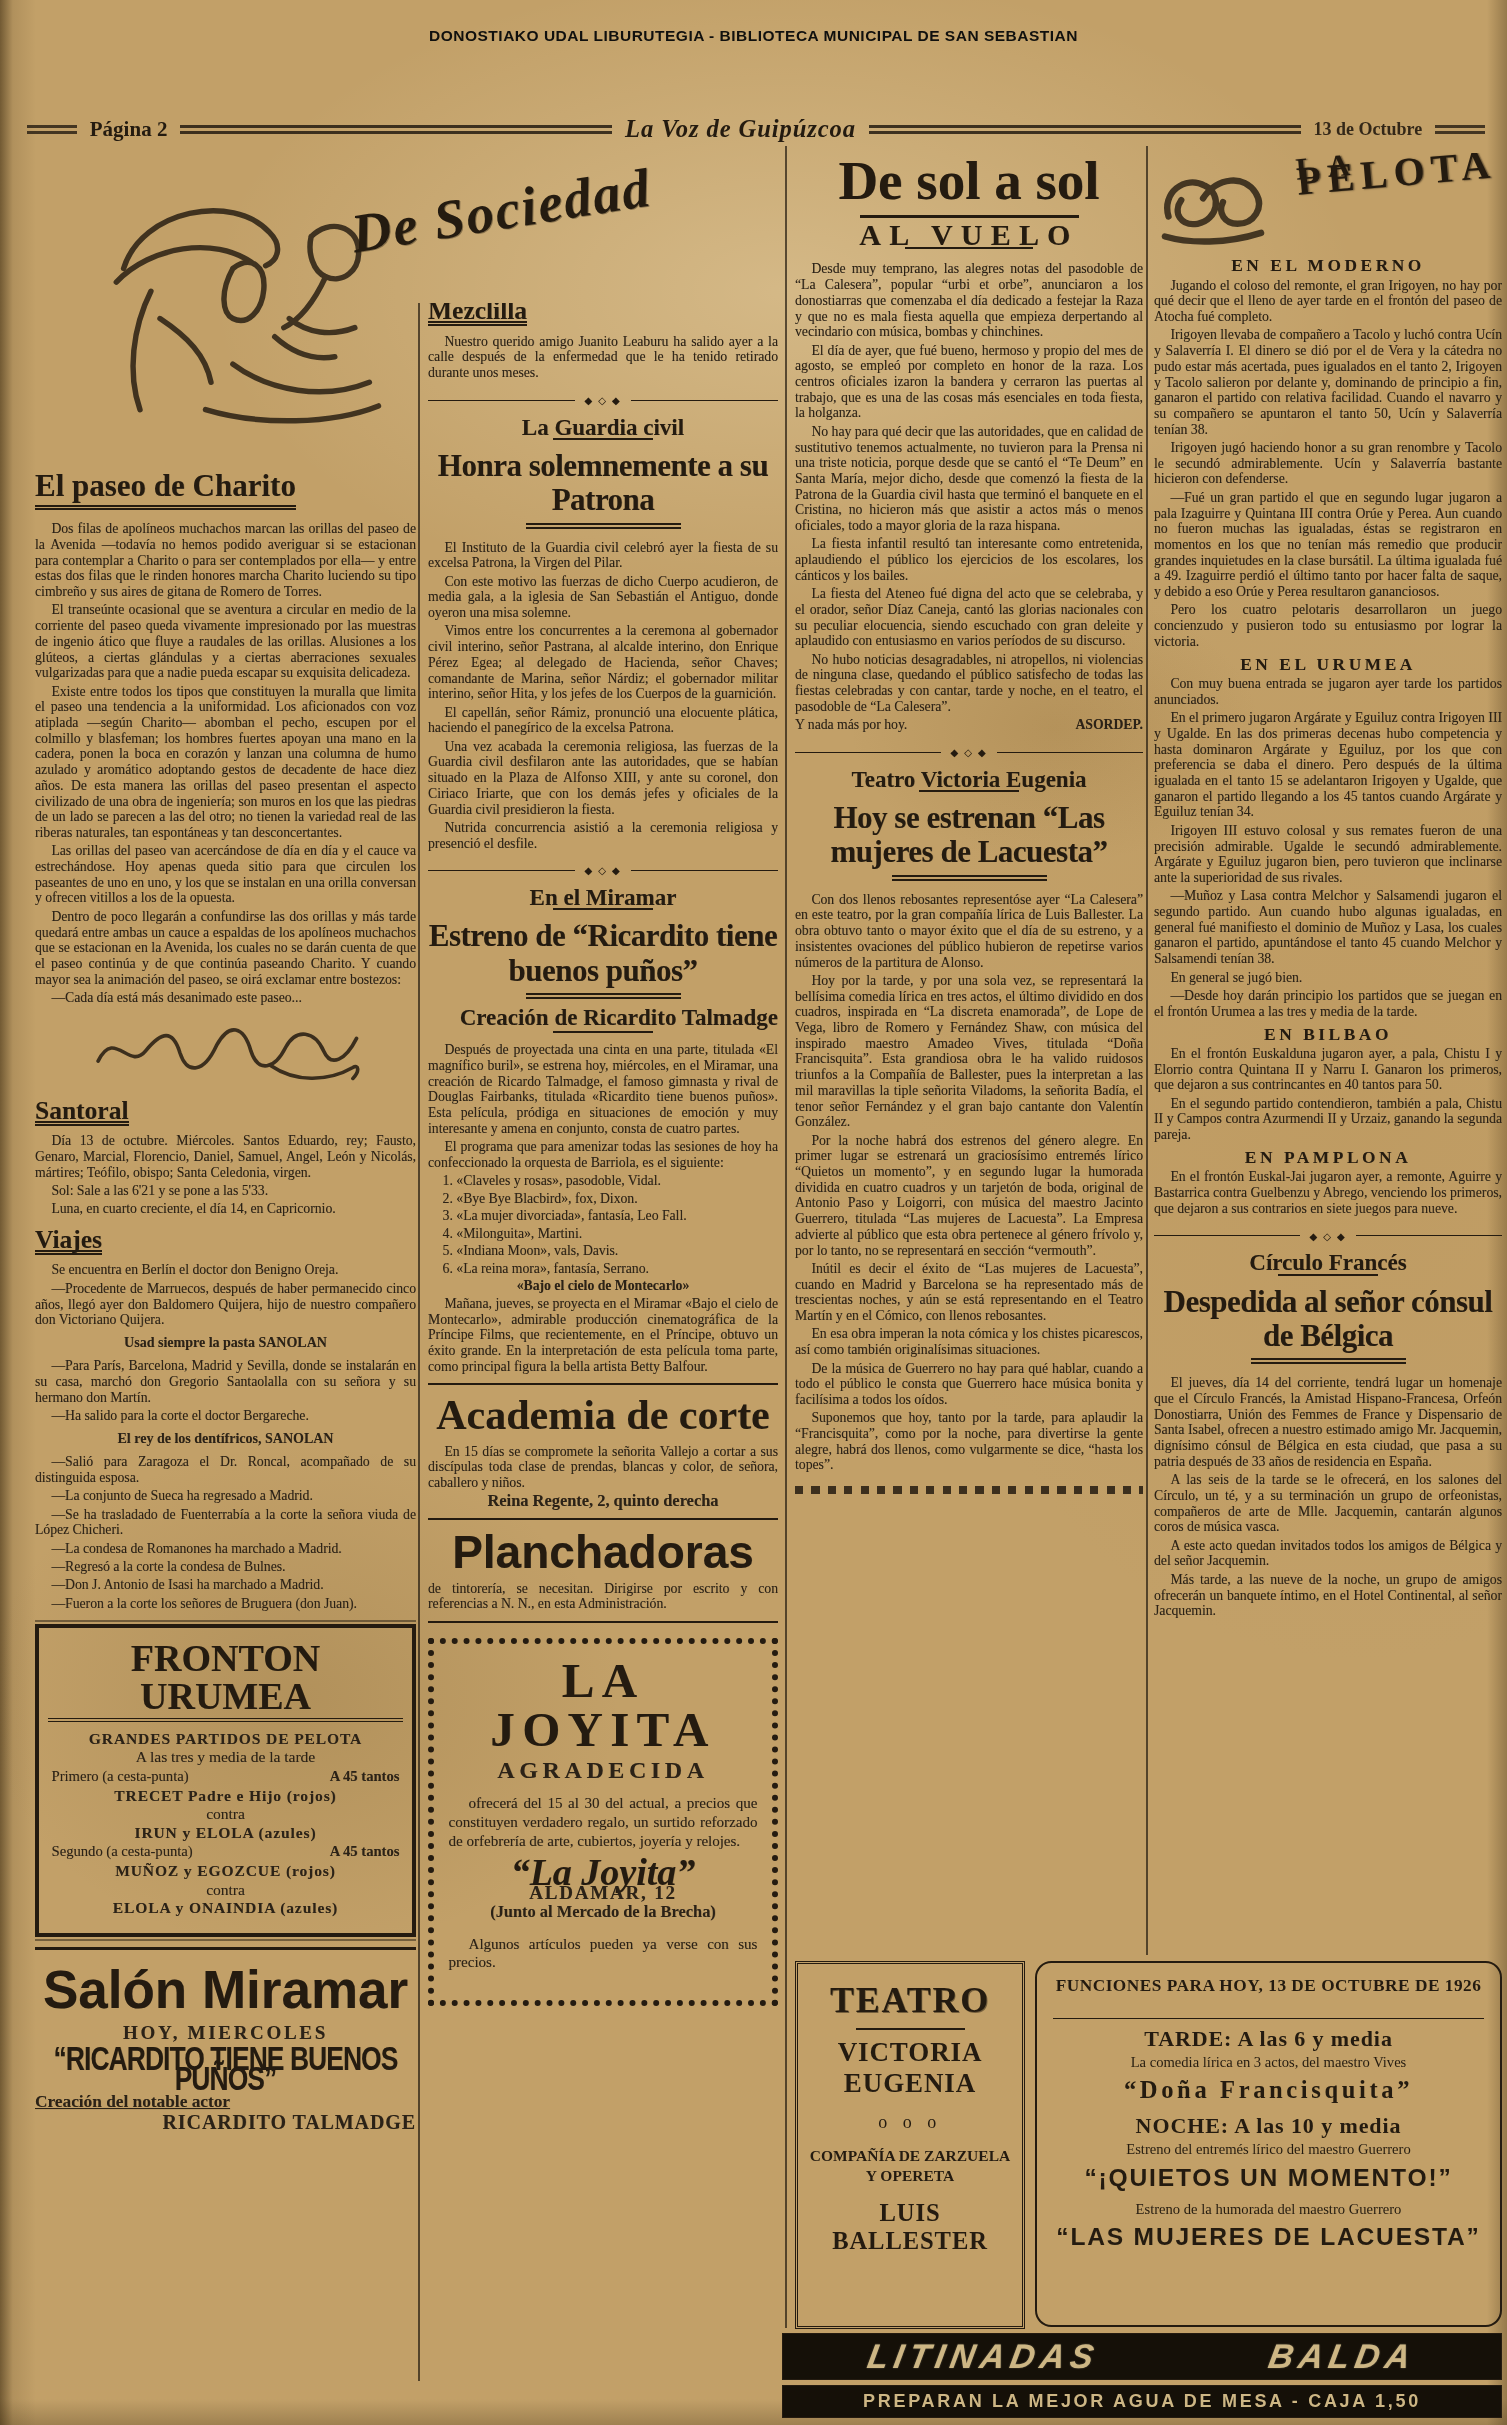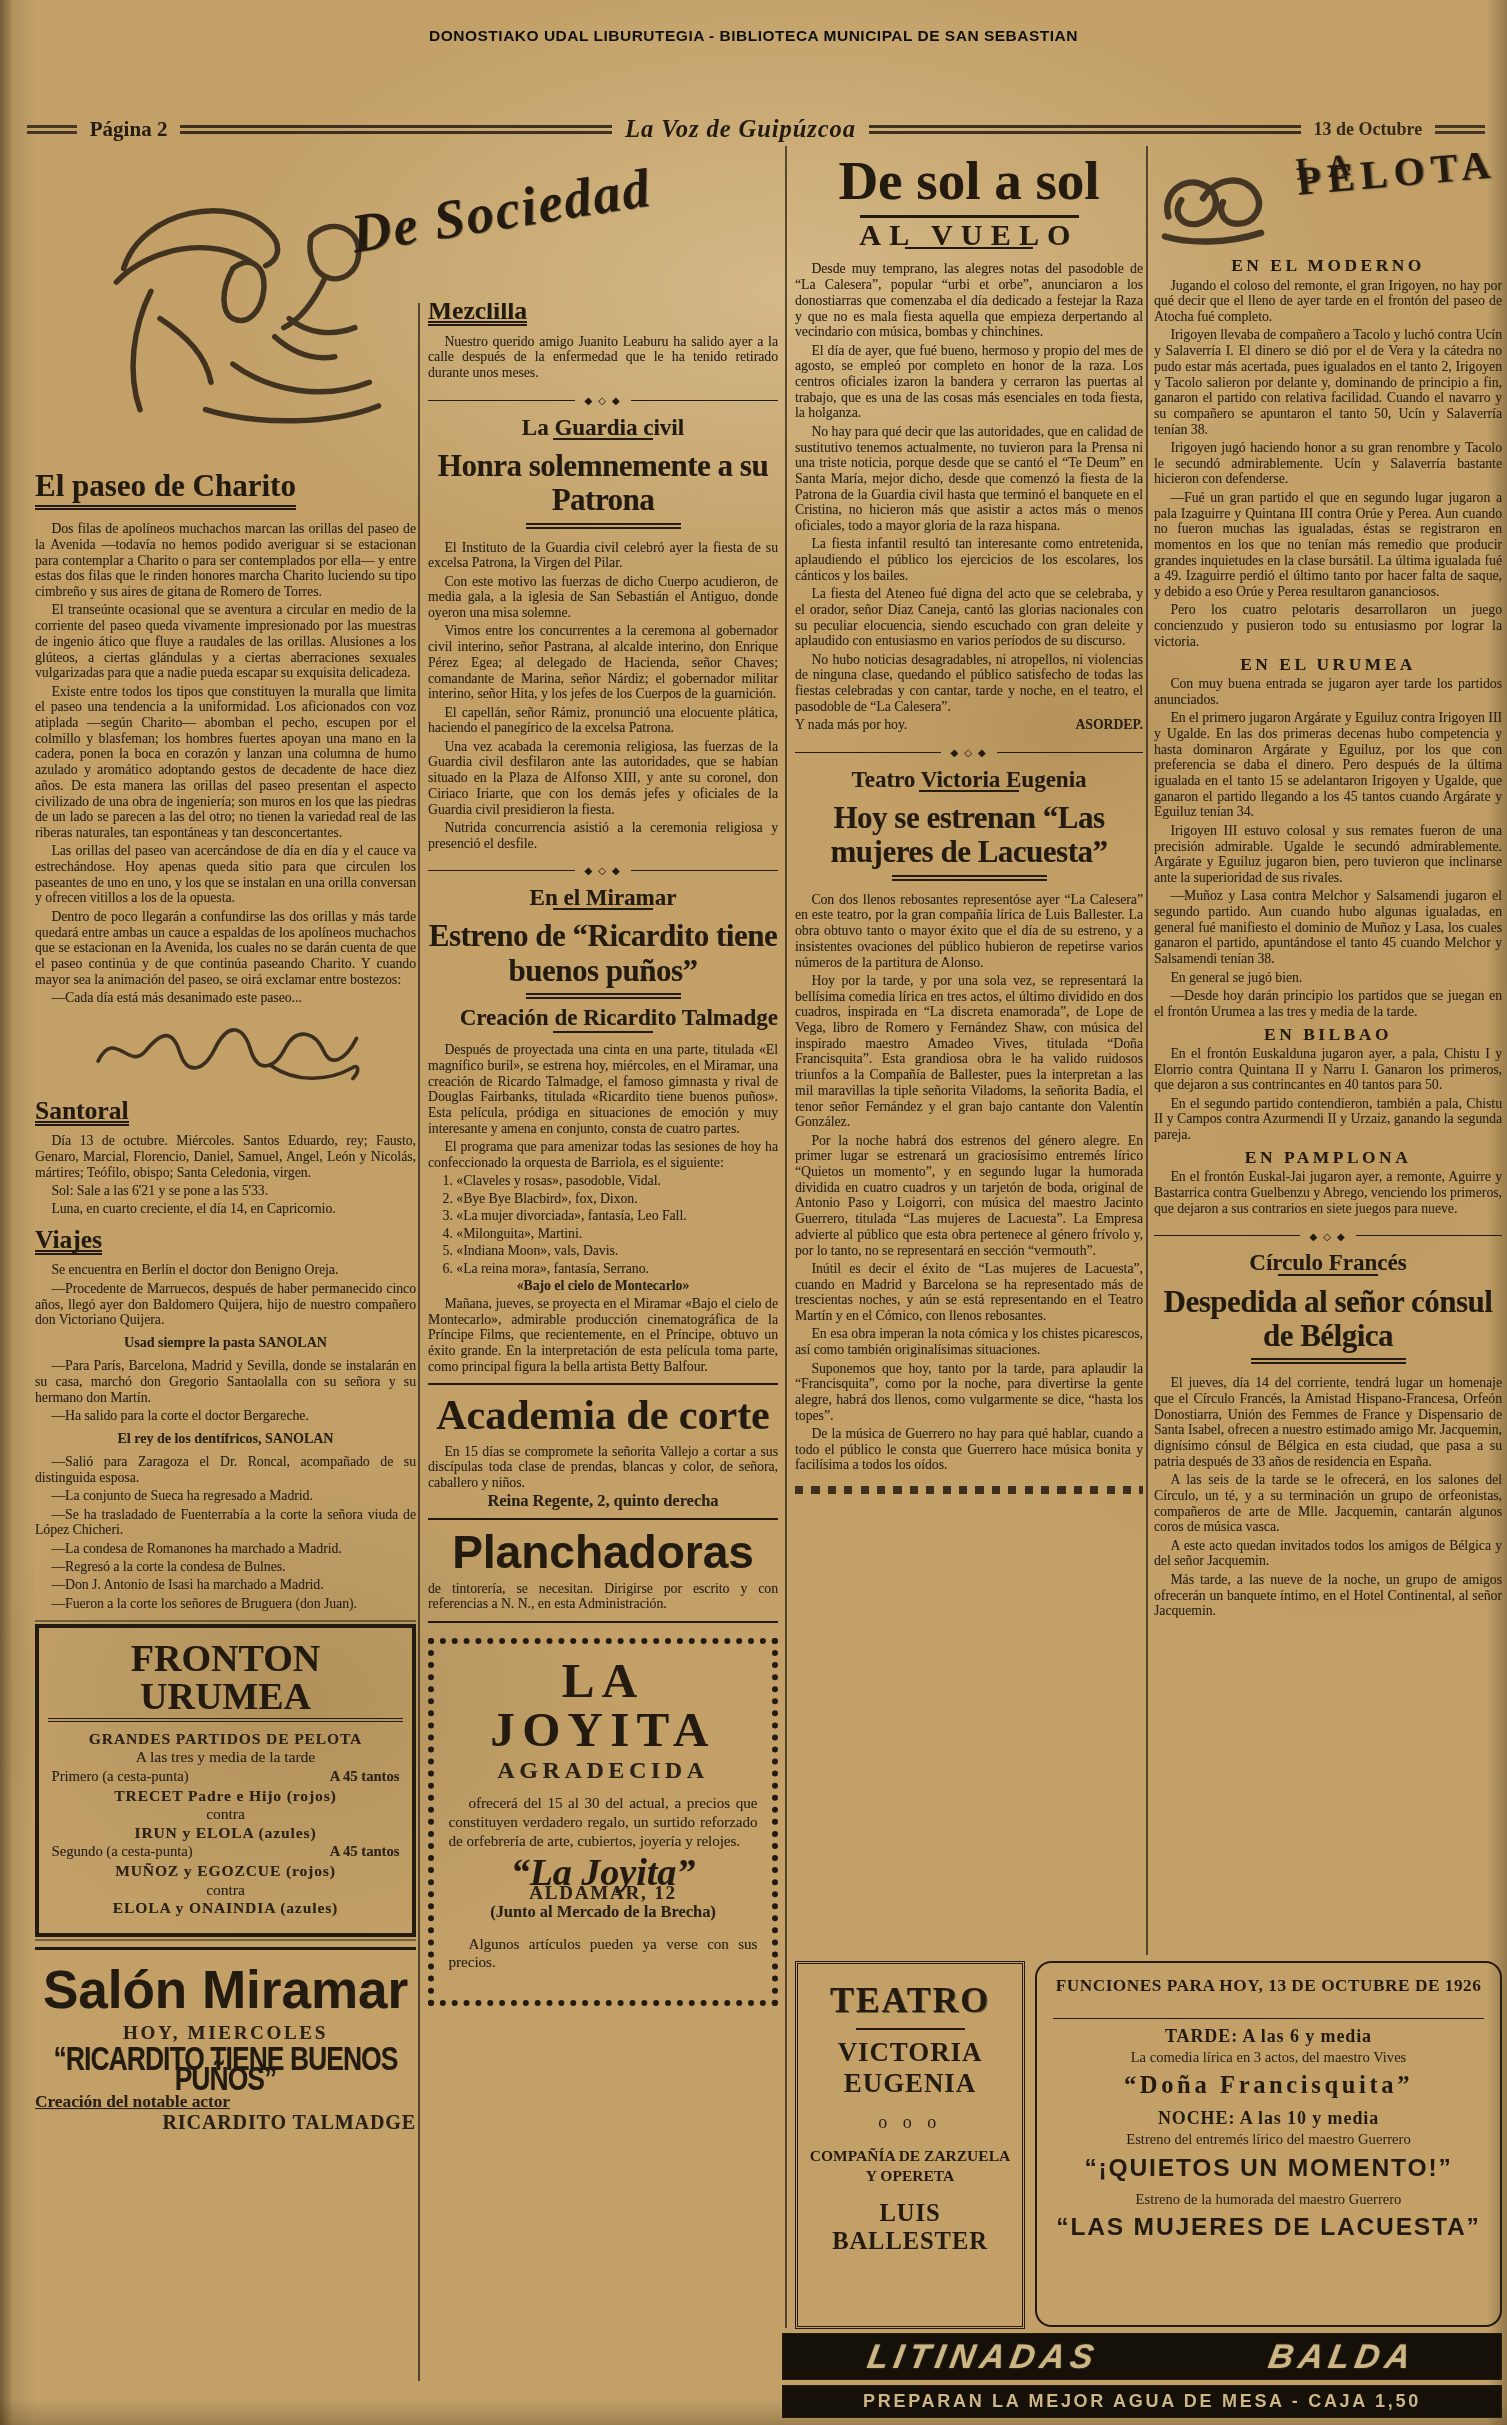--- a/index.html
+++ b/index.html
@@ -99,21 +99,21 @@
     padding:14.6px 7.3px;text-align:center;color:#241b10;}
   .tb1{font-size:36px;font-weight:bold;letter-spacing:1.8px;text-shadow:0.9px 0.9px 0 rgba(36,27,16,.5);}
   .tb-rule{width:109px;margin:7.3px auto;border-top:2.7px solid #241b10;}
   .tb2{font-size:27px;font-weight:bold;line-height:1.15;letter-spacing:0.9px;}
   .tb3{font-size:18px;letter-spacing:5.5px;margin:12.8px 0;}
   .tb4{font-size:15.5px;font-weight:bold;line-height:1.3;}
   .tb5{font-size:24.6px;font-weight:bold;margin-top:12.8px;letter-spacing:0.9px;}
   #func-box{position:absolute;left:1035px;top:1961px;width:467px;height:366px;border:2.7px double #241b10;
     border-radius:16.4px;padding:12.8px 16.4px;text-align:center;color:#241b10;}
   .fb-title{font-weight:bold;font-size:17.3px;letter-spacing:0.5px;border-bottom:1.8px solid #241b10;padding-bottom:22px;margin-bottom:7.3px;}
-  .fb-when{font-weight:bold;font-size:18px;letter-spacing:0.9px;margin:7.3px 0 1.8px;}
+  .fb-when{font-weight:bold;font-size:22px;letter-spacing:0.9px;margin:7.3px 0 1.8px;}
   .fb-desc{font-size:14.6px;margin:1.8px 0;}
   .fb-work{font-family:"Liberation Sans",sans-serif;font-weight:bold;font-size:24.6px;letter-spacing:1.8px;margin:5.5px 0 9px;}
   .fb-work.serif{font-family:"Liberation Serif",serif;letter-spacing:3.6px;}
   #litinadas{position:absolute;left:782px;top:2333px;width:720px;height:87px;}
   .lit-row1{height:47px;background:#151008;display:flex;align-items:center;justify-content:space-around;
     border:1.8px solid #241b10;}
   .lit-word{color:#cdb684;font-weight:bold;font-style:italic;font-size:34px;letter-spacing:5.5px;transform:skewX(-10deg);
     font-family:"Liberation Sans",sans-serif;text-shadow:0 0 1.8px rgba(255,240,200,.35);}
   .lit-row2{margin-top:4.6px;height:33px;background:#151008;border:1.8px solid #241b10;display:flex;align-items:center;justify-content:center;}
   .lit-tag{color:#cdb684;font-weight:bold;font-size:18px;letter-spacing:2.7px;font-family:"Liberation Sans",sans-serif;}
@@ -297,22 +297,22 @@
       </div>
     <div class="kick">Teatro Victoria Eugenia</div>
     <div class="krule"></div>
     <div class="bigh">Hoy se estrenan “Las mujeres de Lacuesta”</div>
     <div class="krule2"></div>
     <p class="bp">Con dos llenos rebosantes representóse ayer “La Calesera” en este teatro, por la gran compañía lírica de Luis Ballester. La obra obtuvo tanto o mayor éxito que el día de su estreno, y a insistentes ovaciones del público hubieron de repetirse varios números de la partitura de Alonso.</p>
     <p class="bp">Hoy por la tarde, y por una sola vez, se representará la bellísima comedia lírica en tres actos, el último dividido en dos cuadros, inspirada en “La discreta enamorada”, de Lope de Vega, libro de Romero y Fernández Shaw, con música del inspirado maestro Amadeo Vives, titulada “Doña Francisquita”. Esta grandiosa obra le ha valido ruidosos triunfos a la Compañía de Ballester, pues la interpretan a las mil maravillas la tiple señorita Viladoms, la señorita Badía, el tenor señor Fernández y el gran bajo cantante don Valentín González.</p>
     <p class="bp">Por la noche habrá dos estrenos del género alegre. En primer lugar se estrenará un graciosísimo entremés lírico “Quietos un momento”, y en segundo lugar la humorada dividida en cuatro cuadros y un tarjetón de boda, original de Antonio Paso y Loigorri, con música del maestro Jacinto Guerrero, titulada “Las mujeres de Lacuesta”. La Empresa advierte al público que esta obra pertenece al género frívolo y, por lo tanto, no se representará en sección “vermouth”.</p>
     <p class="bp">Inútil es decir el éxito de “Las mujeres de Lacuesta”, cuando en Madrid y Barcelona se ha representado más de trescientas noches, y aún se está representando en el Teatro Martín y en el Cómico, con llenos rebosantes.</p>
     <p class="bp">En esa obra imperan la nota cómica y los chistes picarescos, así como también originalísimas situaciones.</p>
+    <p class="bp">De la música de Guerrero no hay para qué hablar, cuando a todo el público le consta que Guerrero hace música bonita y facilísima a todos los oídos.</p>
     <p class="bp">Suponemos que hoy, tanto por la tarde, para aplaudir la “Francisquita”, como por la noche, para divertirse la gente alegre, habrá dos llenos, como vulgarmente se dice, “hasta los topes”.</p>
-    <p class="bp">De la música de Guerrero no hay para qué hablar, cuando a todo el público le consta que Guerrero hace música bonita y facilísima a todos los oídos.</p>
     <div class="zigzag"></div>
   </div>
 
   <div class="col" id="col4">
     <div id="pelota-head">
       <svg width="118" height="98" viewBox="0 0 130 108">
         <g class="stroke" stroke-width="7" opacity="0.8">
           <path d="M16,70 C8,44 34,24 56,36 C76,46 70,74 48,78 C30,81 20,66 30,52"></path>
           <path d="M54,50 C70,26 100,24 112,44 C122,60 110,78 92,78 C78,78 70,66 76,54"></path>
           <path d="M12,92 C40,100 80,100 118,88"></path>

